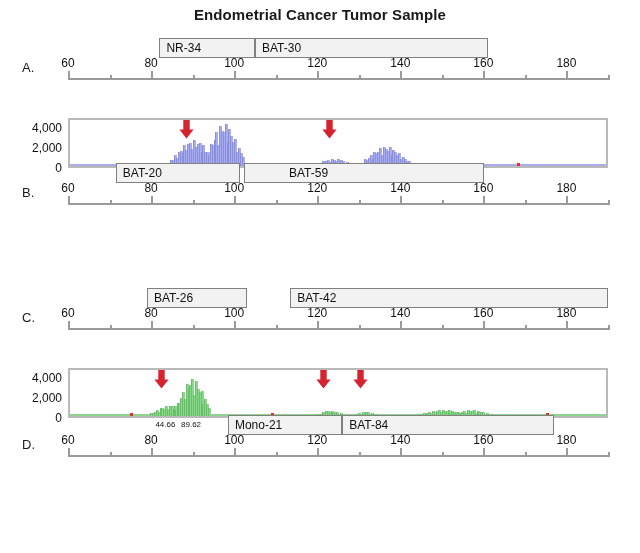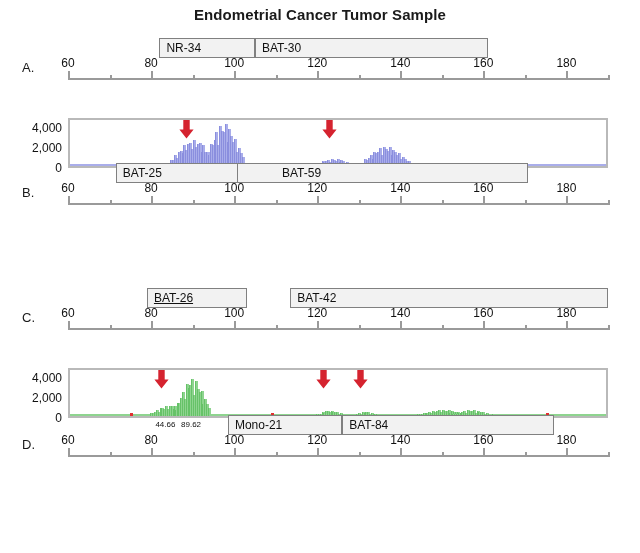--- a/index.html
+++ b/index.html
@@ -208,23 +208,23 @@
       <div class="peaklabels" style="left: 0px; width: 640px; top: 132px; height: 12px;">
         <div class="peaklabel" style="left: 192.74px;">90.03</div>
         <div class="peaklabel" style="left: 221.36px;">96.92</div>
         <div class="peaklabel" style="left: 331.146px;">123.35</div>
         <div class="peaklabel" style="left: 383.235px;">135.89</div>
       </div>
     </div>
     <div class="panel" style="top: 163px;">
       <div class="panel-letter" style="top: 22px;">B.</div>
       <div class="marker-box" style="position: absolute; left: 115.769px; width: 124.615px; top: 0px;">
-        <span>BAT-25</span>
-      </div>
-      <div class="marker-box" style="position: absolute; left: 237px; width: 291px; top: 0px; padding-left: 44px;">
+        <span>BAT-20</span>
+      </div>
+      <div class="marker-box" style="position: absolute; left: 244px; width: 240px; top: 0px; padding-left: 44px;">
         <span>BAT-59</span>
       </div>
       <div class="axis" style="left: 68px; width: 540px; top: 20px;">
         <div class="axis-line"></div>
         <div class="tick major" style="left: 0px;"></div>
         <div class="ticklabel" style="left: 0px;">60</div>
         <div class="tick major" style="left: 83.0769px;"></div>
         <div class="ticklabel" style="left: 83.0769px;">80</div>
         <div class="tick major" style="left: 166.154px;"></div>
         <div class="ticklabel" style="left: 166.154px;">100</div>
@@ -400,21 +400,21 @@
         <div class="peaklabel" style="left: 165.449px;">44.66</div>
         <div class="peaklabel" style="left: 191.037px;">89.62</div>
         <div class="peaklabel" style="left: 326.868px;">122.32</div>
         <div class="peaklabel" style="left: 363.38px;">131.11</div>
         <div class="peaklabel" style="left: 435.117px;">148.38</div>
         <div class="peaklabel" style="left: 466.52px;">155.94</div>
       </div>
     </div>
     <div class="panel" style="top: 288px;">
       <div class="panel-letter" style="top: 22px;">C.</div>
-      <div class="marker-box" style="position: absolute; left: 146.923px; width: 99.6923px; top: 0px; text-decoration: underline;">
+      <div class="marker-box" style="position: absolute; left: 146.923px; width: 99.6923px; top: 0px;">
         <span>BAT-26</span>
       </div>
       <div class="marker-box" style="position: absolute; left: 290.231px; width: 317.769px; top: 0px;">
         <span>BAT-42</span>
       </div>
       <div class="axis" style="left: 68px; width: 540px; top: 20px;">
         <div class="axis-line"></div>
         <div class="tick major" style="left: 0px;"></div>
         <div class="ticklabel" style="left: 0px;">60</div>
         <div class="tick major" style="left: 83.0769px;"></div>

